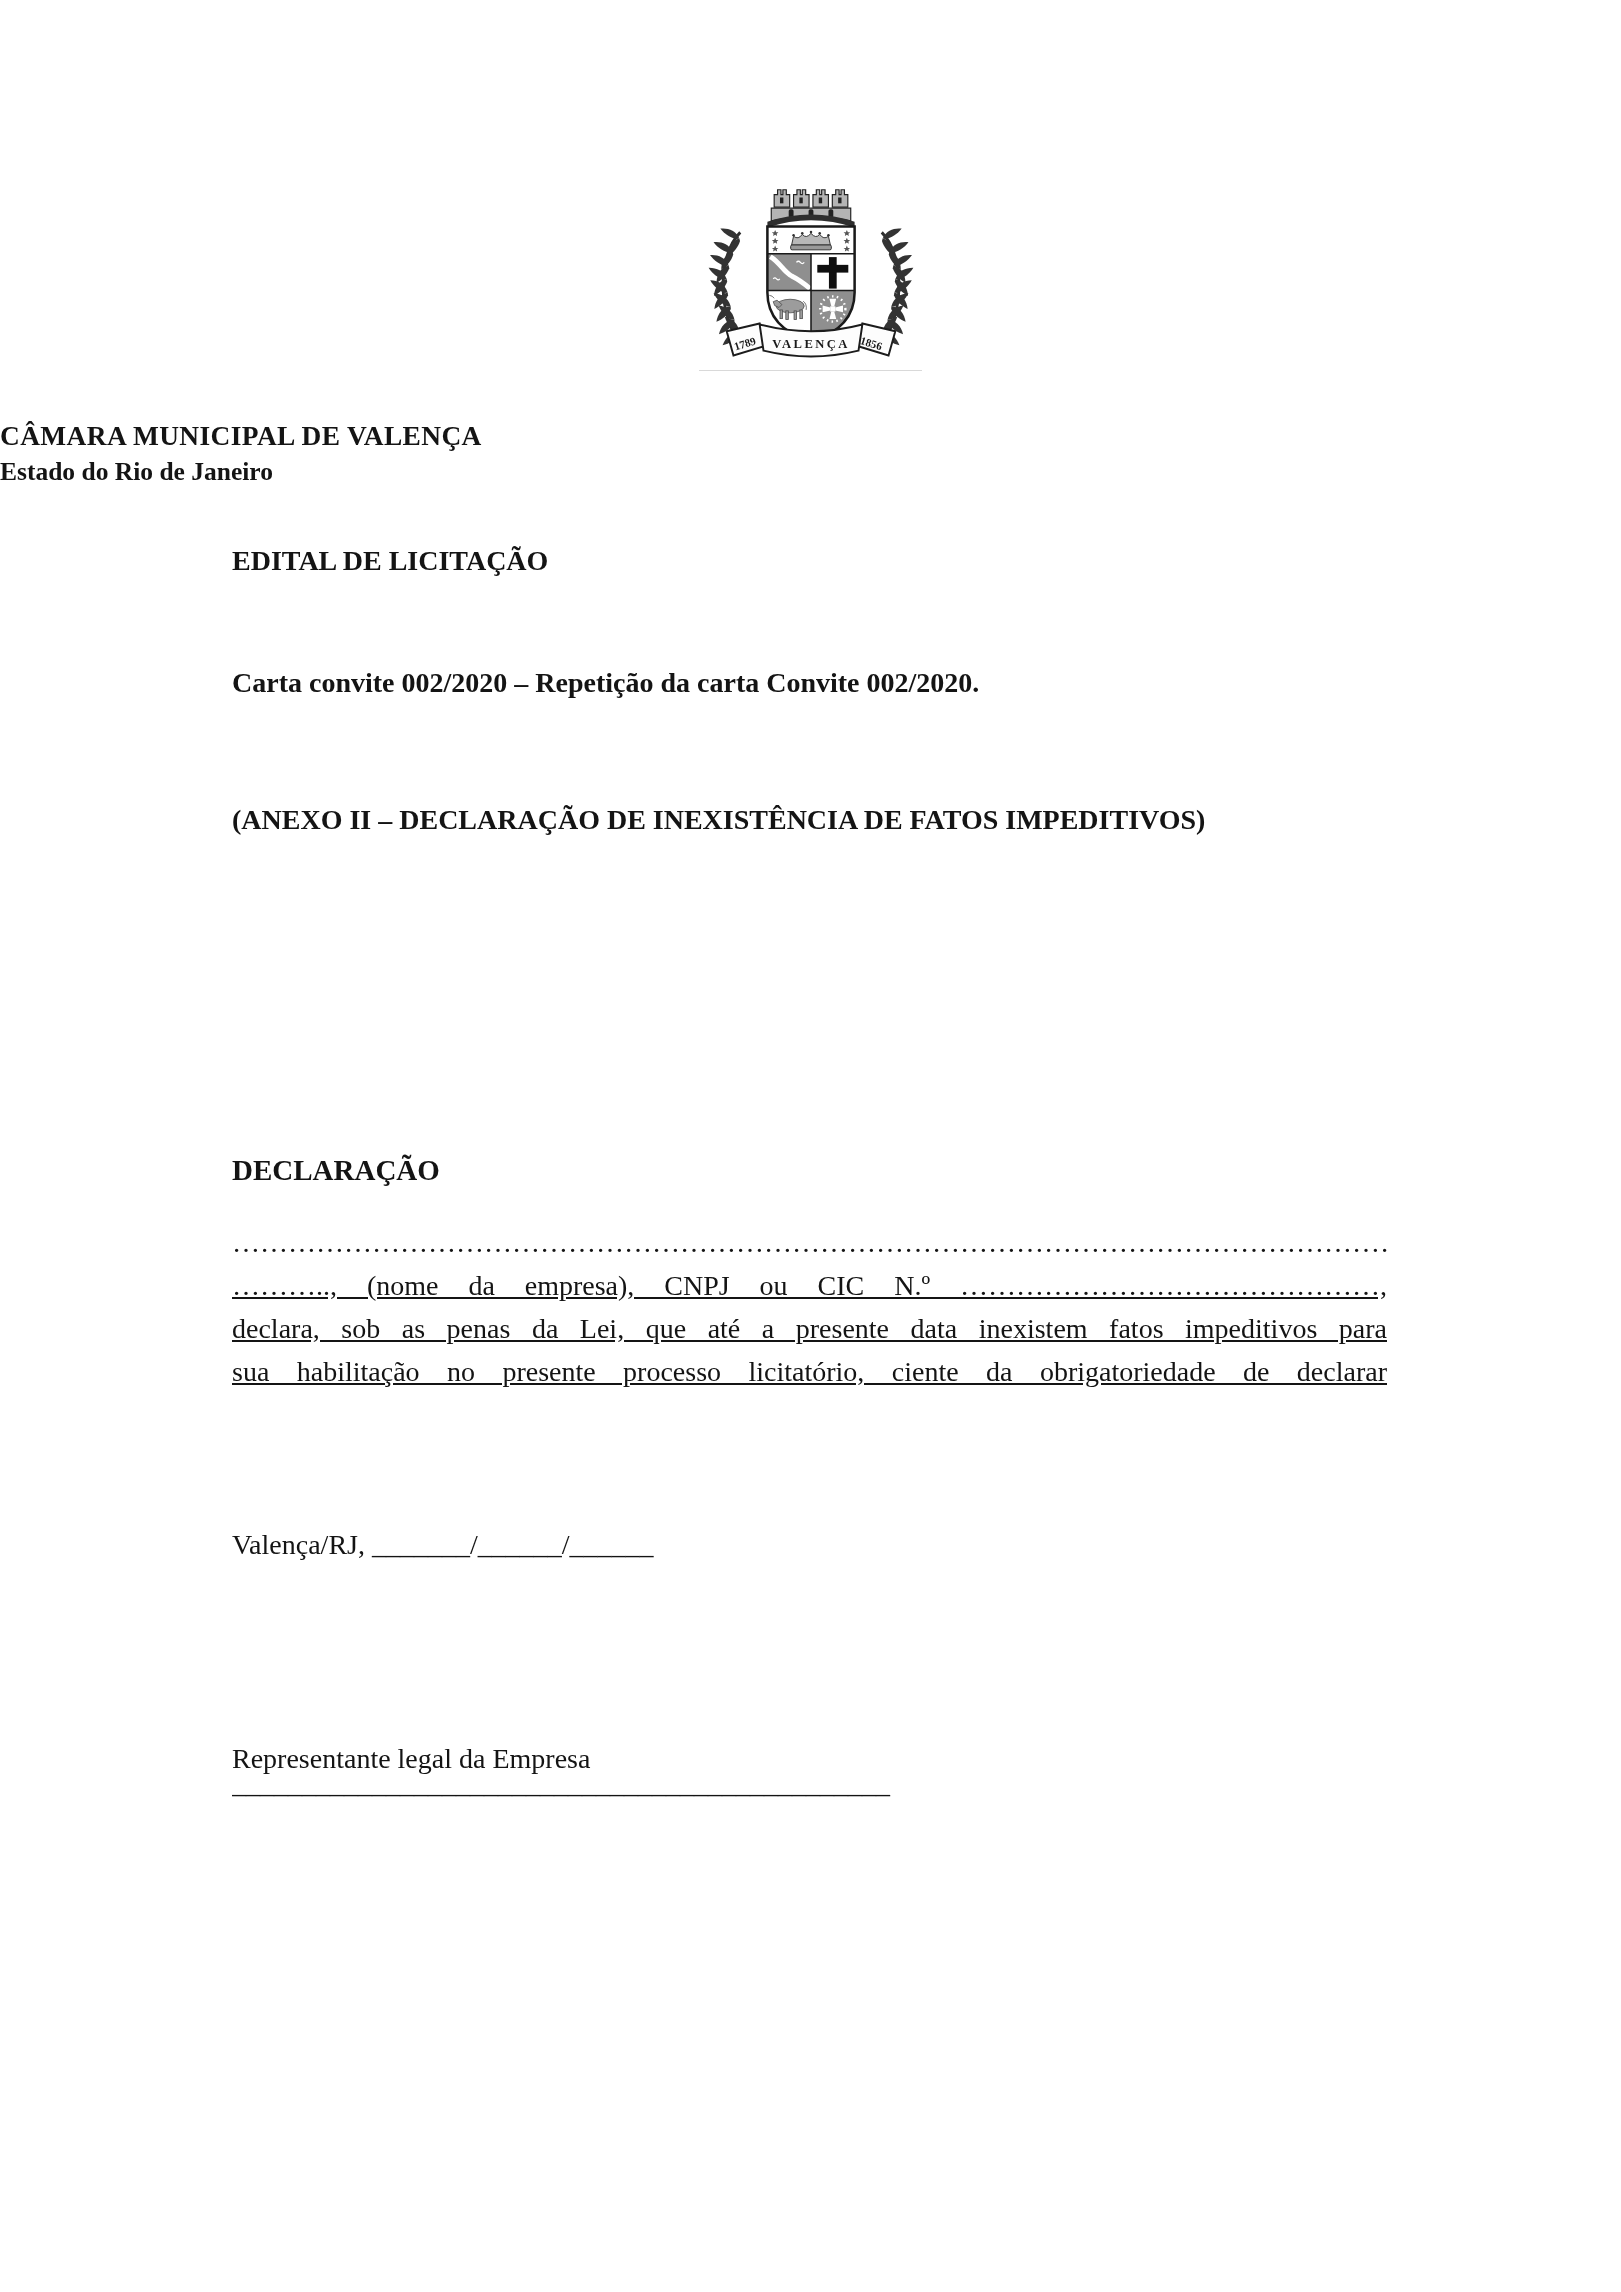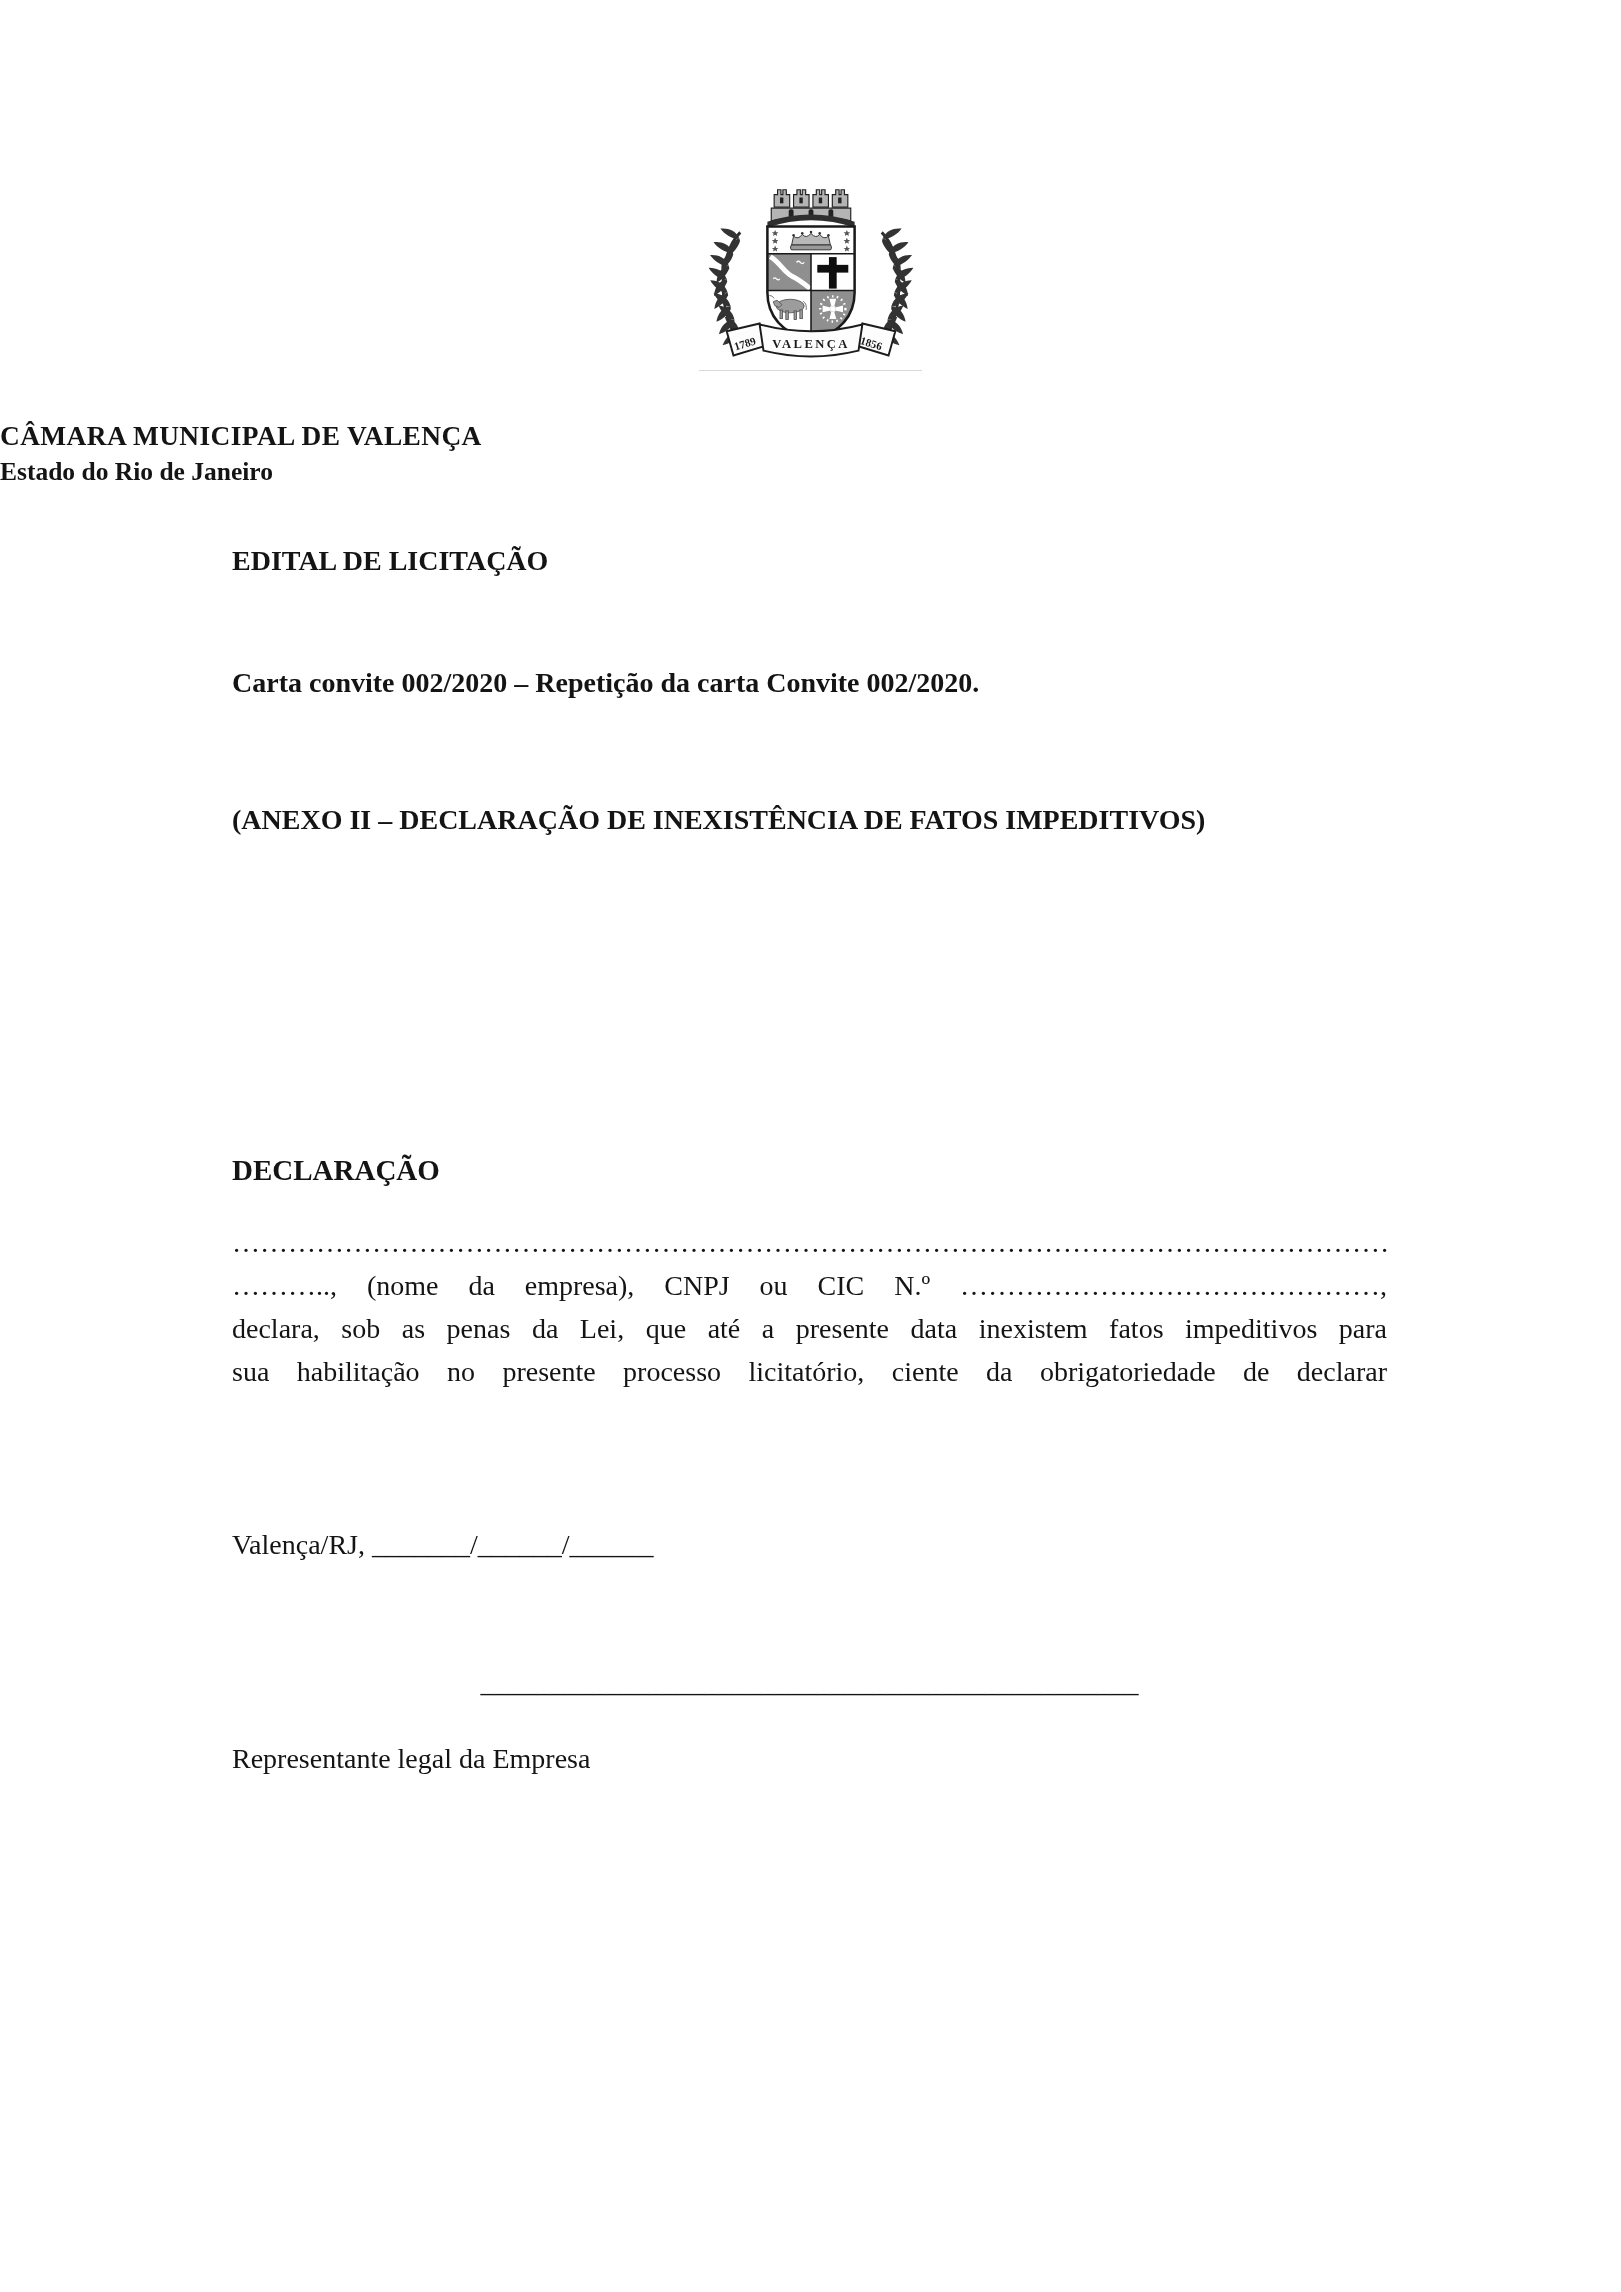--- a/index.html
+++ b/index.html
@@ -20,24 +20,24 @@
   .org-name{top:421px;font-size:27.4px;letter-spacing:0.4px;}
   .org-state{top:457px;font-size:25.5px;}
   .col{position:absolute;left:232px;width:1155px;}
   .h-bold{font-weight:bold;font-size:28px;line-height:35px;}
   .title{top:527px;margin-top:16px;}
   .subject{top:665px;}
   .annex{top:802px;}
   .decl-head{top:1153px;font-size:29px;}
   .decl-par{top:1221px;font-size:28px;line-height:43px;}
   .decl-line{width:1155px;}
-  .jl{text-align:justify;text-align-last:justify;}
+  .jl{text-align:justify;text-align-last:justify;text-decoration:underline;}
   .dots{white-space:nowrap;overflow:hidden;}
   .date-line{top:1529px;font-size:28px;}
-  .sig-line{top:1667px;font-size:28px;white-space:nowrap;overflow:hidden;text-align:center;}
+  .sig-line{top:1768px;font-size:28px;white-space:nowrap;overflow:hidden;}
   .sig-label{top:1743px;font-size:28px;}
   svg text{font-family:"Liberation Serif","DejaVu Serif",serif;}
 </style>
 </head>
 <body>
 
 <div class="page">
 
   <div class="crest-wrap">
     <svg width="218" height="188" viewBox="0 0 222 194" aria-hidden="true">

